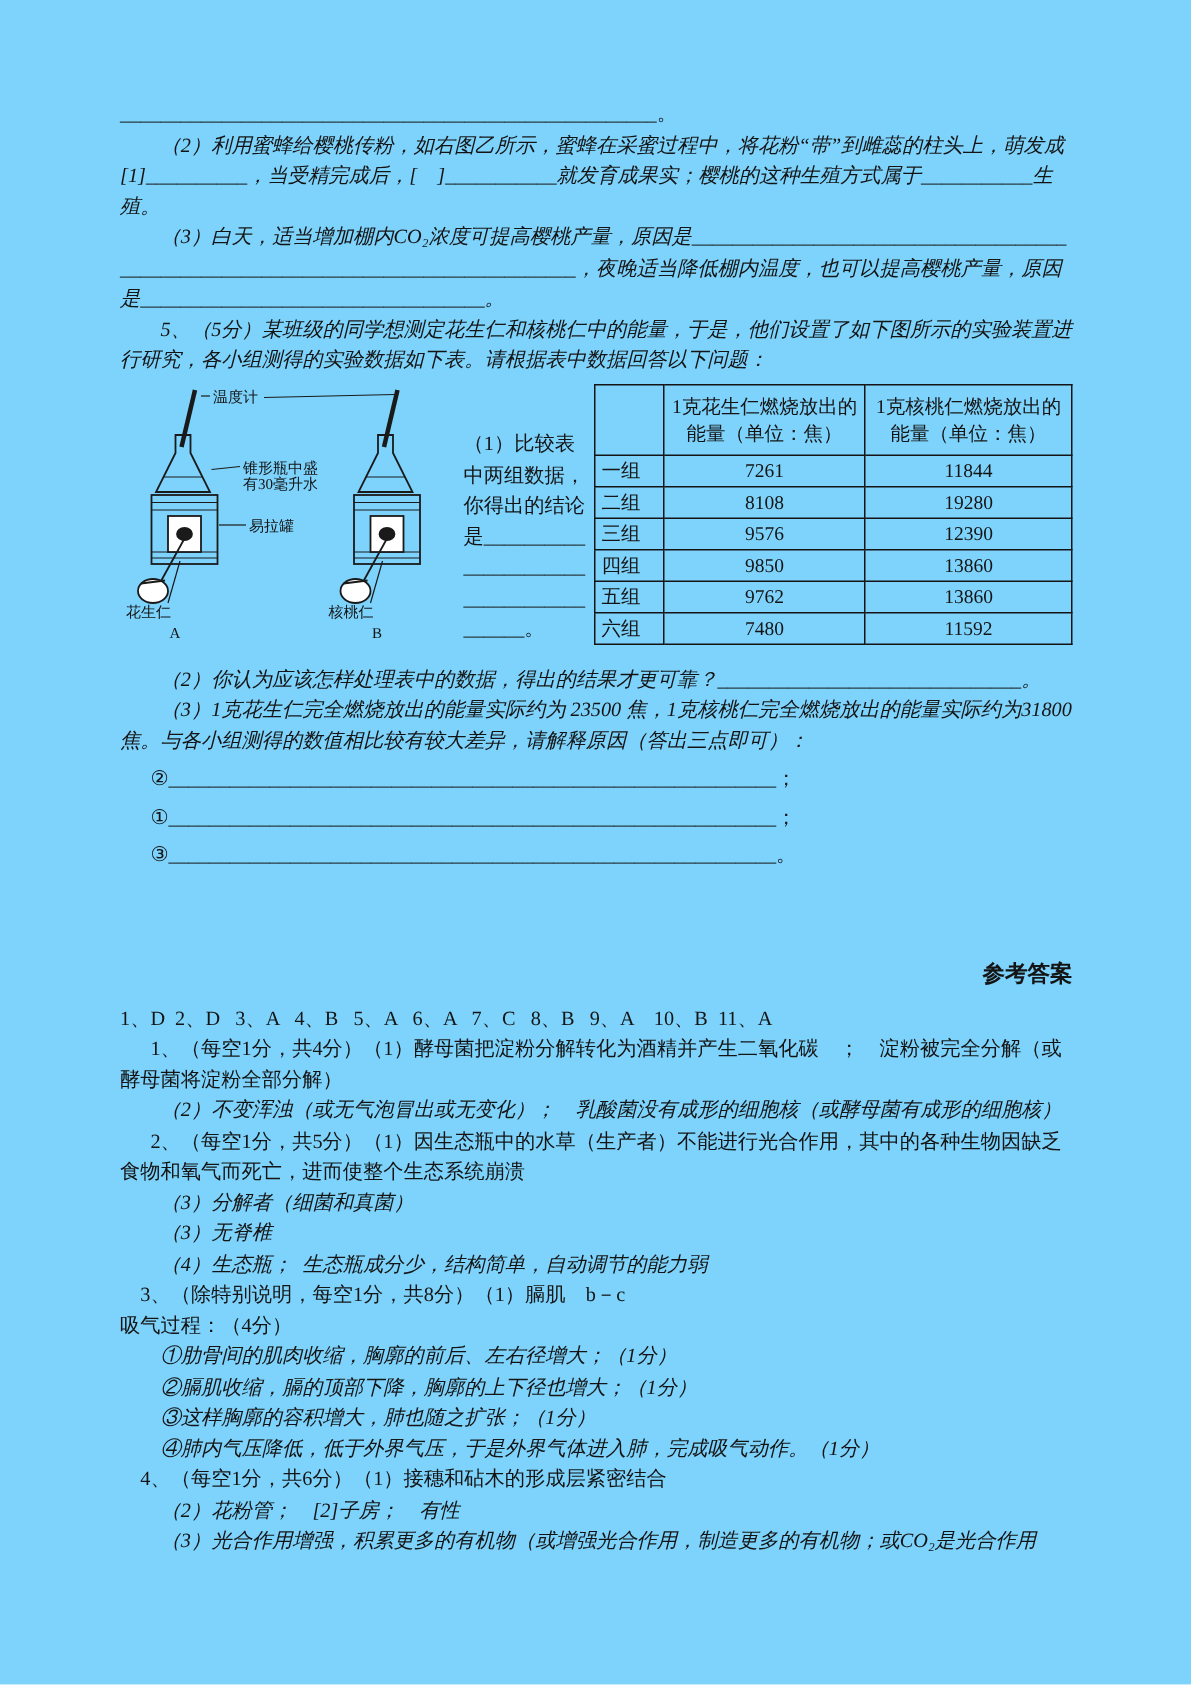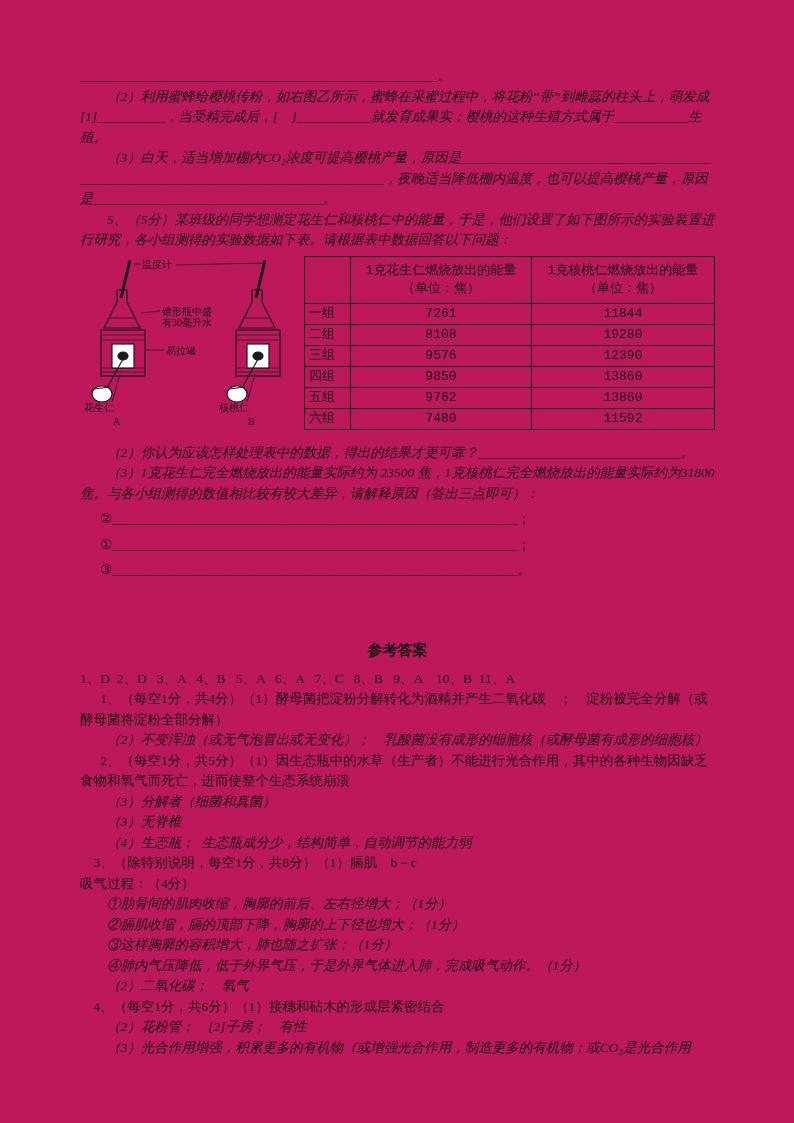--- a/index.html
+++ b/index.html
@@ -1,21 +1,21 @@
 <!DOCTYPE html>
 <html><head>
 <meta charset="utf-8">
 <style>
   * { margin:0; padding:0; box-sizing:border-box; }
   html,body { background:#ffffff; }
   .page {
     position:relative;
     width:794px; height:1123px;
     margin:0 auto;
-    background:#be185d;
+    background:#7dd3fc;
     padding:66px 79px 20px 80px;
     overflow:hidden;
     font-family:"Liberation Serif","DejaVu Serif",serif;
     font-size:13.5px;
     color:#141414;
     line-height:1.52;
   }
   .page p { white-space:pre-wrap; word-break:break-all; }
   .ind2  { text-indent:2em;font-style:italic; }
   .ind15 { text-indent:1.5em; }
@@ -28,36 +28,35 @@
     flex:0 0 auto; width:92px;
     padding:14px 3px 0 5px;
     word-break:break-all;
     white-space:pre-wrap;
   }
   .etable {
     flex:1 1 auto;
     border-collapse:collapse;
     table-layout:fixed;
     font-size:13px;
-    font-family:Liberation Mono, monospace;
   }
   .etable td {
     border:1.4px solid #141414;
     padding:0 3px;
     line-height:1.35;
     vertical-align:middle;
   }
   .etable .hdr td { height:47px; text-align:center; }
   .etable .row td { height:21px; }
   .etable td.c0 { text-align:left; padding-left:4px; }
   .etable td.cv { text-align:center; }
 
   .ans-head {
     margin-top:58px; margin-bottom:7px;
-    text-align:center;
+    text-align:right;
     font-size:15px; font-weight:bold;
   }
   .fig text { font-family:"Liberation Serif","DejaVu Serif",serif; }
 </style>
 </head>
 <body>
 
 <div class="page">
 
   <p>_____________________________________________________。</p>
@@ -112,20 +111,21 @@
         <text x="86" y="98">易拉罐</text>
         <line x1="32" y1="146" x2="40" y2="118" stroke="#1a1a1a" stroke-width="0.8"></line>
         <text x="4" y="155">花生仁</text>
         <text x="33" y="169">A</text>
         <line x1="167" y1="146" x2="175" y2="118" stroke="#1a1a1a" stroke-width="0.8"></line>
         <text x="139" y="155">核桃仁</text>
         <text x="168" y="169">B</text>
       </g>
     </svg>
 
+    <div class="q1col">（1）比较表中两组数据，你得出的结论是________________________________________。</div>
 
     <table class="etable">
       <colgroup>
           <col style="width:46px">
           <col>
           <col>
         </colgroup>
       <tbody>
           <tr class="hdr">
         <td class="c0"></td>
@@ -180,18 +180,17 @@
   <p class="ind15">2、（每空1分，共5分）（1）因生态瓶中的水草（生产者）不能进行光合作用，其中的各种生物因缺乏食物和氧气而死亡，进而使整个生态系统崩溃</p>
   <p class="ind2">（3）分解者（细菌和真菌）</p>
   <p class="ind2">（3）无脊椎</p>
   <p class="ind2">（4）生态瓶；  生态瓶成分少，结构简单，自动调节的能力弱</p>
   <p class="ind1">3、（除特别说明，每空1分，共8分）（1）膈肌　b－c</p>
   <p>吸气过程：（4分）</p>
   <p class="ind2">①肋骨间的肌肉收缩，胸廓的前后、左右径增大；（1分）</p>
   <p class="ind2">②膈肌收缩，膈的顶部下降，胸廓的上下径也增大；（1分）</p>
   <p class="ind2">③这样胸廓的容积增大，肺也随之扩张；（1分）</p>
   <p class="ind2">④肺内气压降低，低于外界气压，于是外界气体进入肺，完成吸气动作。（1分）</p>
-  <p class="ind2">（2）二氧化碳；　氧气</p>
   <p class="ind1">4、（每空1分，共6分）（1）接穗和砧木的形成层紧密结合</p>
   <p class="ind2">（2）花粉管；　[2]子房；　有性</p>
   <p class="ind2">（3）光合作用增强，积累更多的有机物（或增强光合作用，制造更多的有机物；或CO₂是光合作用</p>
 
 </div>
 
 </body></html>

